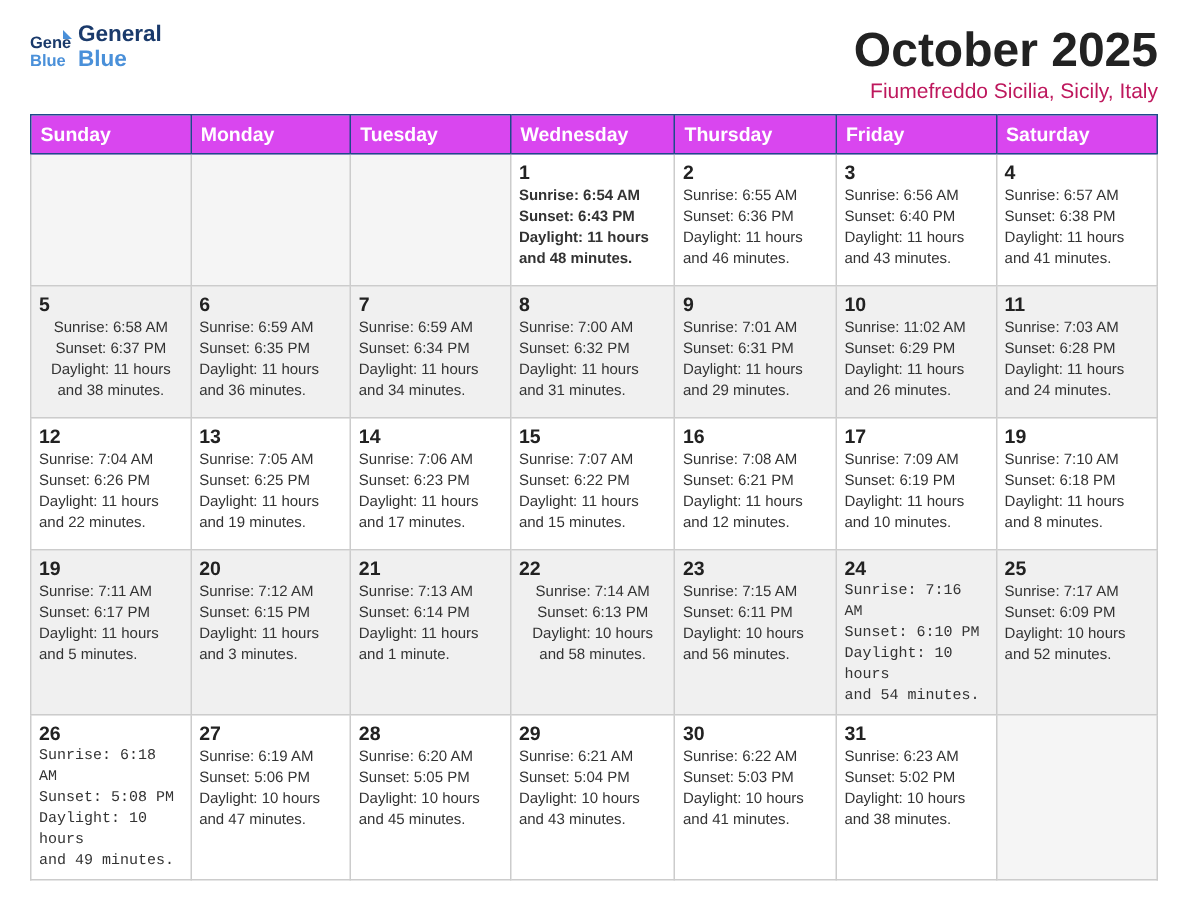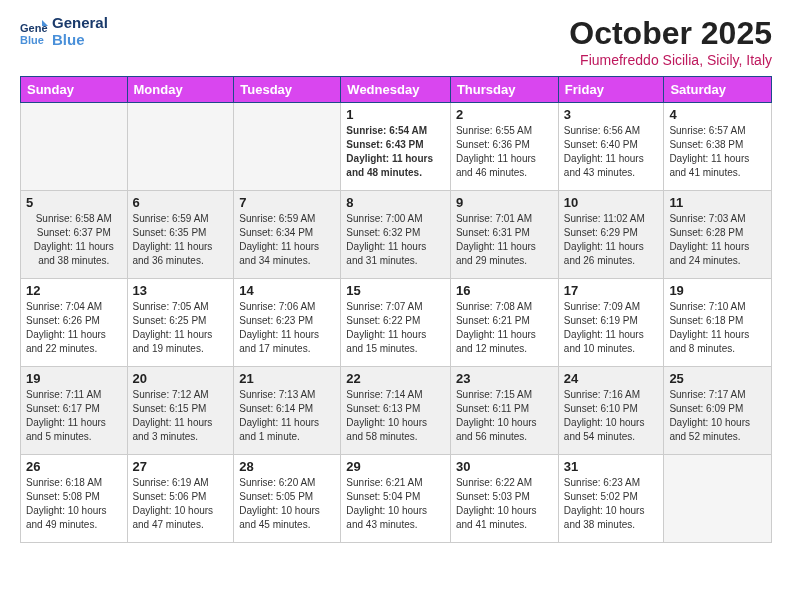--- a/index.html
+++ b/index.html
@@ -270,51 +270,51 @@
           </td>
           <td>
             <div class="day-number">21</div>
             <div class="day-info" style="white-space: pre-line;">Sunrise: 7:13 AM
 Sunset: 6:14 PM
 Daylight: 11 hours
 and 1 minute.</div>
           </td>
           <td>
             <div class="day-number">22</div>
-            <div class="day-info" style="white-space: pre-line;">Sunrise: 7:14 AM
+            <div class="day-info" style="white-space: pre-line; text-align: center;">Sunrise: 7:14 AM
 Sunset: 6:13 PM
 Daylight: 10 hours
 and 58 minutes.</div>
           </td>
           <td>
             <div class="day-number">23</div>
             <div class="day-info" style="white-space: pre-line;">Sunrise: 7:15 AM
 Sunset: 6:11 PM
 Daylight: 10 hours
 and 56 minutes.</div>
           </td>
           <td>
             <div class="day-number">24</div>
-            <div class="day-info" style="white-space: pre-line;">Sunrise: 7:16 AM
+            <div class="day-info" style="white-space: pre-line; font-family: Liberation Mono, monospace;">Sunrise: 7:16 AM
 Sunset: 6:10 PM
 Daylight: 10 hours
 and 54 minutes.</div>
           </td>
           <td>
             <div class="day-number">25</div>
             <div class="day-info" style="white-space: pre-line;">Sunrise: 7:17 AM
 Sunset: 6:09 PM
 Daylight: 10 hours
 and 52 minutes.</div>
           </td>
         </tr>
         <tr>
           <td>
             <div class="day-number">26</div>
-            <div class="day-info" style="white-space: pre-line;">Sunrise: 6:18 AM
+            <div class="day-info" style="white-space: pre-line; font-family: Liberation Mono, monospace;">Sunrise: 6:18 AM
 Sunset: 5:08 PM
 Daylight: 10 hours
 and 49 minutes.</div>
           </td>
           <td>
             <div class="day-number">27</div>
             <div class="day-info" style="white-space: pre-line;">Sunrise: 6:19 AM
 Sunset: 5:06 PM
 Daylight: 10 hours
 and 47 minutes.</div>

